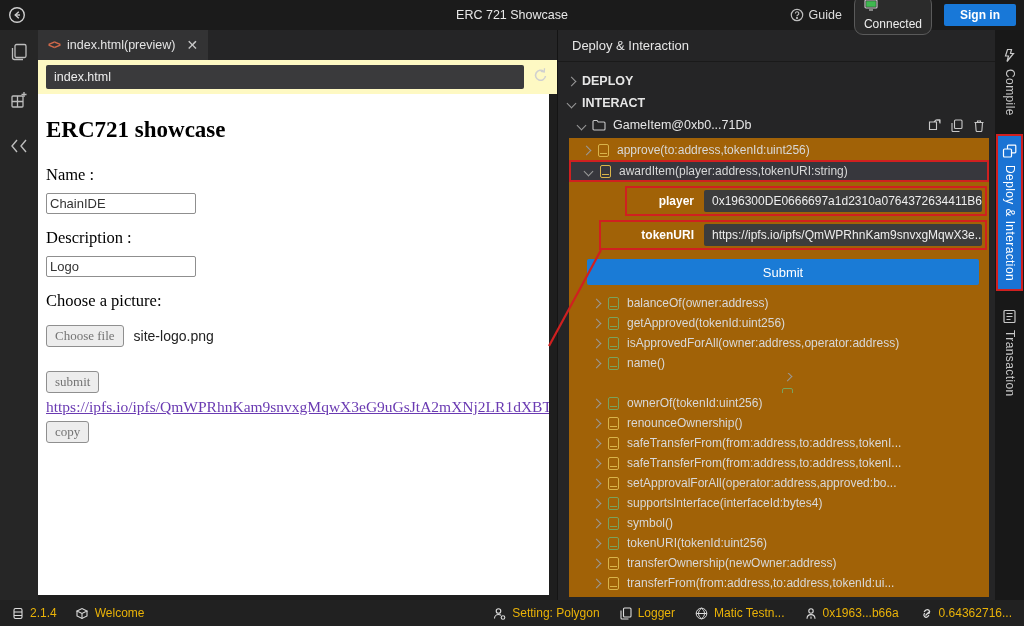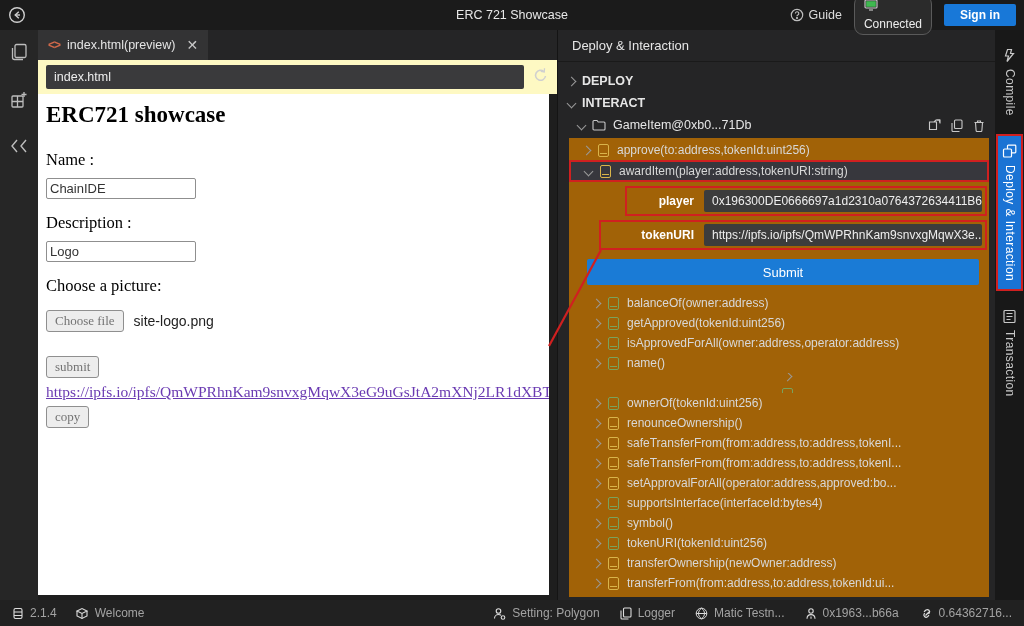--- a/index.html
+++ b/index.html
@@ -28,21 +28,21 @@
   .editor { position:absolute; top:30px; left:38px; width:519px; bottom:26px; background:#1e1e1e; }
   .tabbar { height:30px; background:#252526; display:flex; }
   .tab { display:flex; align-items:center; gap:7px; background:#333334; color:#e4e4e4;
          font-size:12.5px; padding:0 10px; }
   .tab .code-ic { color:#d2694a; font-weight:bold; font-size:12px; letter-spacing:-1px; }
   .tab .close-x { color:#c8c8c8; font-size:14px; margin-left:4px; cursor:pointer; }
   .urlrow { height:34px; background:#fef9c3; display:flex; align-items:center; padding:0 8px; gap:8px; }
   .urlinput { flex:1; height:24px; background:#3a3a3c; border:none; color:#eee; font-size:12.5px;
               padding:0 8px; border-radius:2px; font-family:"Liberation Sans",sans-serif; }
   .preview { position:absolute; top:64px; left:0; right:8px; height:501px; background:#fff;
-             font-family:"Liberation Serif", serif; color:#000; padding:4px 8px 0 8px; overflow:hidden; }
+             font-family:"Liberation Serif", serif; color:#000; padding:19px 8px 0 8px; overflow:hidden; }
   .preview h1 { font-size:23px; margin:4px 0 22px 0; }
   .pv-label { font-size:16.5px; margin:10px 0 8px 0; }
   .pv-input { width:150px; font-family:"Liberation Sans",sans-serif; font-size:13px;
               border:1px solid #8f8f8f; padding:2px 3px; color:#333; border-radius:2px; background:#fff; }
   .pv-btn { font-family:Liberation Serif, serif; font-size:13px; background:#ededed;
             border:1px solid #8f8f8f; border-radius:3px; padding:2px 8px; color:#737373; }
   .filerow { display:flex; align-items:center; gap:10px; margin:14px 0 16px 0;
              font-family:"Liberation Sans",sans-serif; font-size:14px; color:#222; }
   .pv-link { display:block; font-size:15.5px; color:#6a3ab2; text-decoration:underline;
              margin:5px 0 5px 0; white-space:nowrap; }
@@ -84,21 +84,21 @@
   
   .side-tabs { position:absolute; top:30px; right:0; width:29px; bottom:26px; background:#181818;
                display:flex; flex-direction:column; align-items:center; padding-top:10px; gap:10px; }
   .vtab { display:flex; flex-direction:column; align-items:center; gap:6px; color:#c8c8c8;
           padding:8px 0; width:27px; }
   .vtab .vlabel { writing-mode:vertical-rl; font-size:12px; letter-spacing:0.4px; }
   .vtab.active { background:#1a73d4; color:#fff; border:2px solid #d02020; }
 
   
   .statusbar { position:absolute; left:0; right:0; bottom:0; height:26px; background:#212121;
-               display:flex; align-items:center; padding:0 12px; color:#a3a3a3; font-size:12px; }
+               display:flex; align-items:center; padding:0 12px; color:#eab308; font-size:12px; }
   .sb-item { display:flex; align-items:center; gap:6px; margin-right:18px; }
   .sb-right { margin-left:auto; display:flex; align-items:center; }
   .sb-right .sb-item { margin-right:0; margin-left:20px; }
 
   .annot-overlay { position:absolute; inset:0; pointer-events:none; z-index:50; }
 </style>
 </head>
 <body>
 
 <div class="app">

